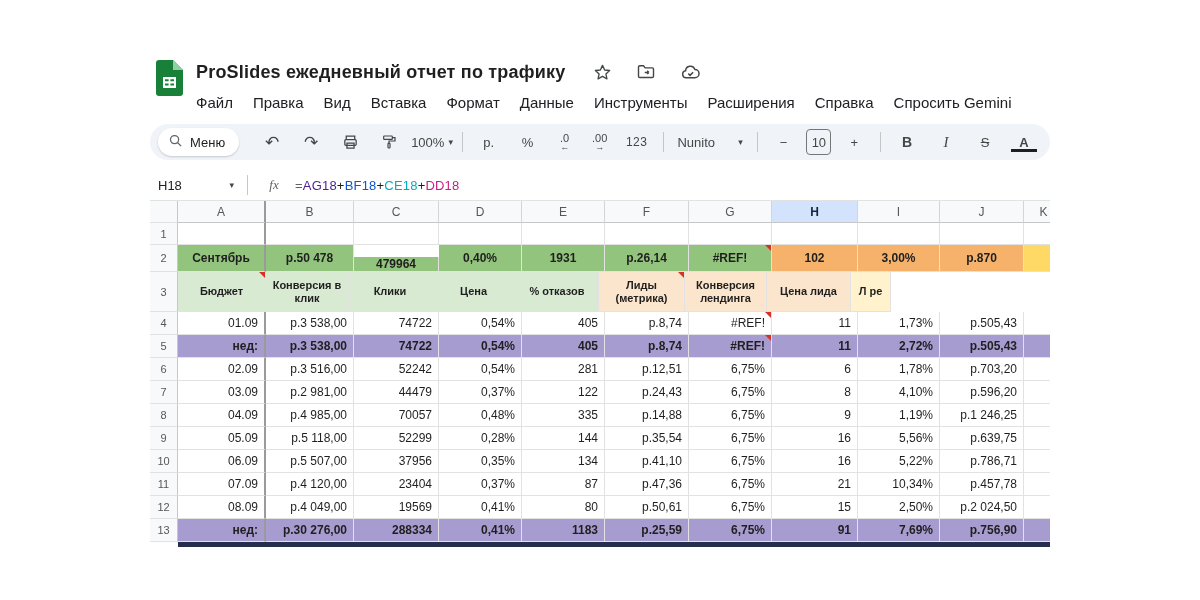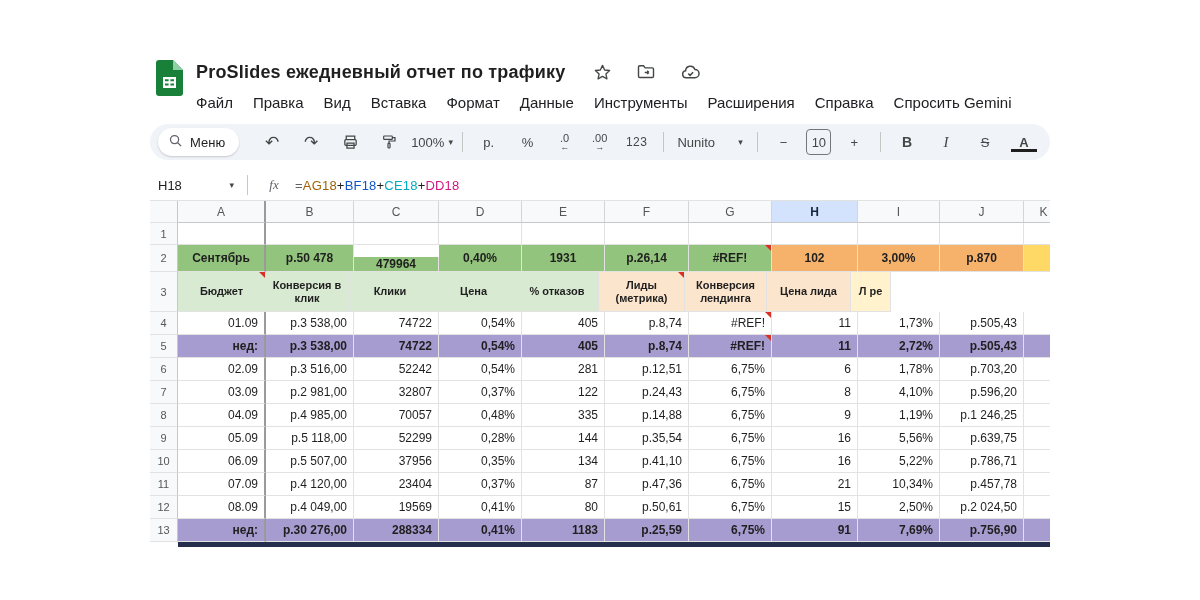--- a/index.html
+++ b/index.html
@@ -183,21 +183,21 @@
 
   <div class="formula-bar">
     <div class="name-box">
       <span>H18</span>
       <span class="caret">▾</span>
     </div>
     <span class="tb-sep"></span>
     <span class="fx">fx</span>
     <div class="formula-text" id="formula-text">
         <span style="color: rgb(95, 99, 104);">=</span>
-        <span style="color: #a16207;">AG18</span>
+        <span style="color: #4c1d95;">AG18</span>
         <span style="color: rgb(31, 31, 31);">+</span>
         <span style="color: rgb(17, 85, 204);">BF18</span>
         <span style="color: rgb(31, 31, 31);">+</span>
         <span style="color: rgb(0, 172, 193);">CE18</span>
         <span style="color: rgb(31, 31, 31);">+</span>
         <span style="color: rgb(208, 24, 132);">DD18</span>
       </div>
   </div>
 
   <div class="grid" id="grid">
@@ -294,21 +294,21 @@
         <div class="g-cell" style="width: 83px;">6,75%</div>
         <div class="g-cell" style="width: 86px;">6</div>
         <div class="g-cell" style="width: 82px;">1,78%</div>
         <div class="g-cell" style="width: 84px;">р.703,20</div>
         <div class="g-cell" style="width: 40px;"></div>
       </div>
       <div class="g-row data" style="height: 23px;">
         <div class="g-cell rowhdr">7</div>
         <div class="g-cell frozen" style="width: 88px;">03.09</div>
         <div class="g-cell" style="width: 88px;">р.2 981,00</div>
-        <div class="g-cell" style="width: 85px;">32807</div>
+        <div class="g-cell" style="width: 85px;">44479</div>
         <div class="g-cell" style="width: 83px;">0,37%</div>
         <div class="g-cell" style="width: 83px;">122</div>
         <div class="g-cell" style="width: 84px;">р.24,43</div>
         <div class="g-cell" style="width: 83px;">6,75%</div>
         <div class="g-cell" style="width: 86px;">8</div>
         <div class="g-cell" style="width: 82px;">4,10%</div>
         <div class="g-cell" style="width: 84px;">р.596,20</div>
         <div class="g-cell" style="width: 40px;"></div>
       </div>
       <div class="g-row data" style="height: 23px;">

